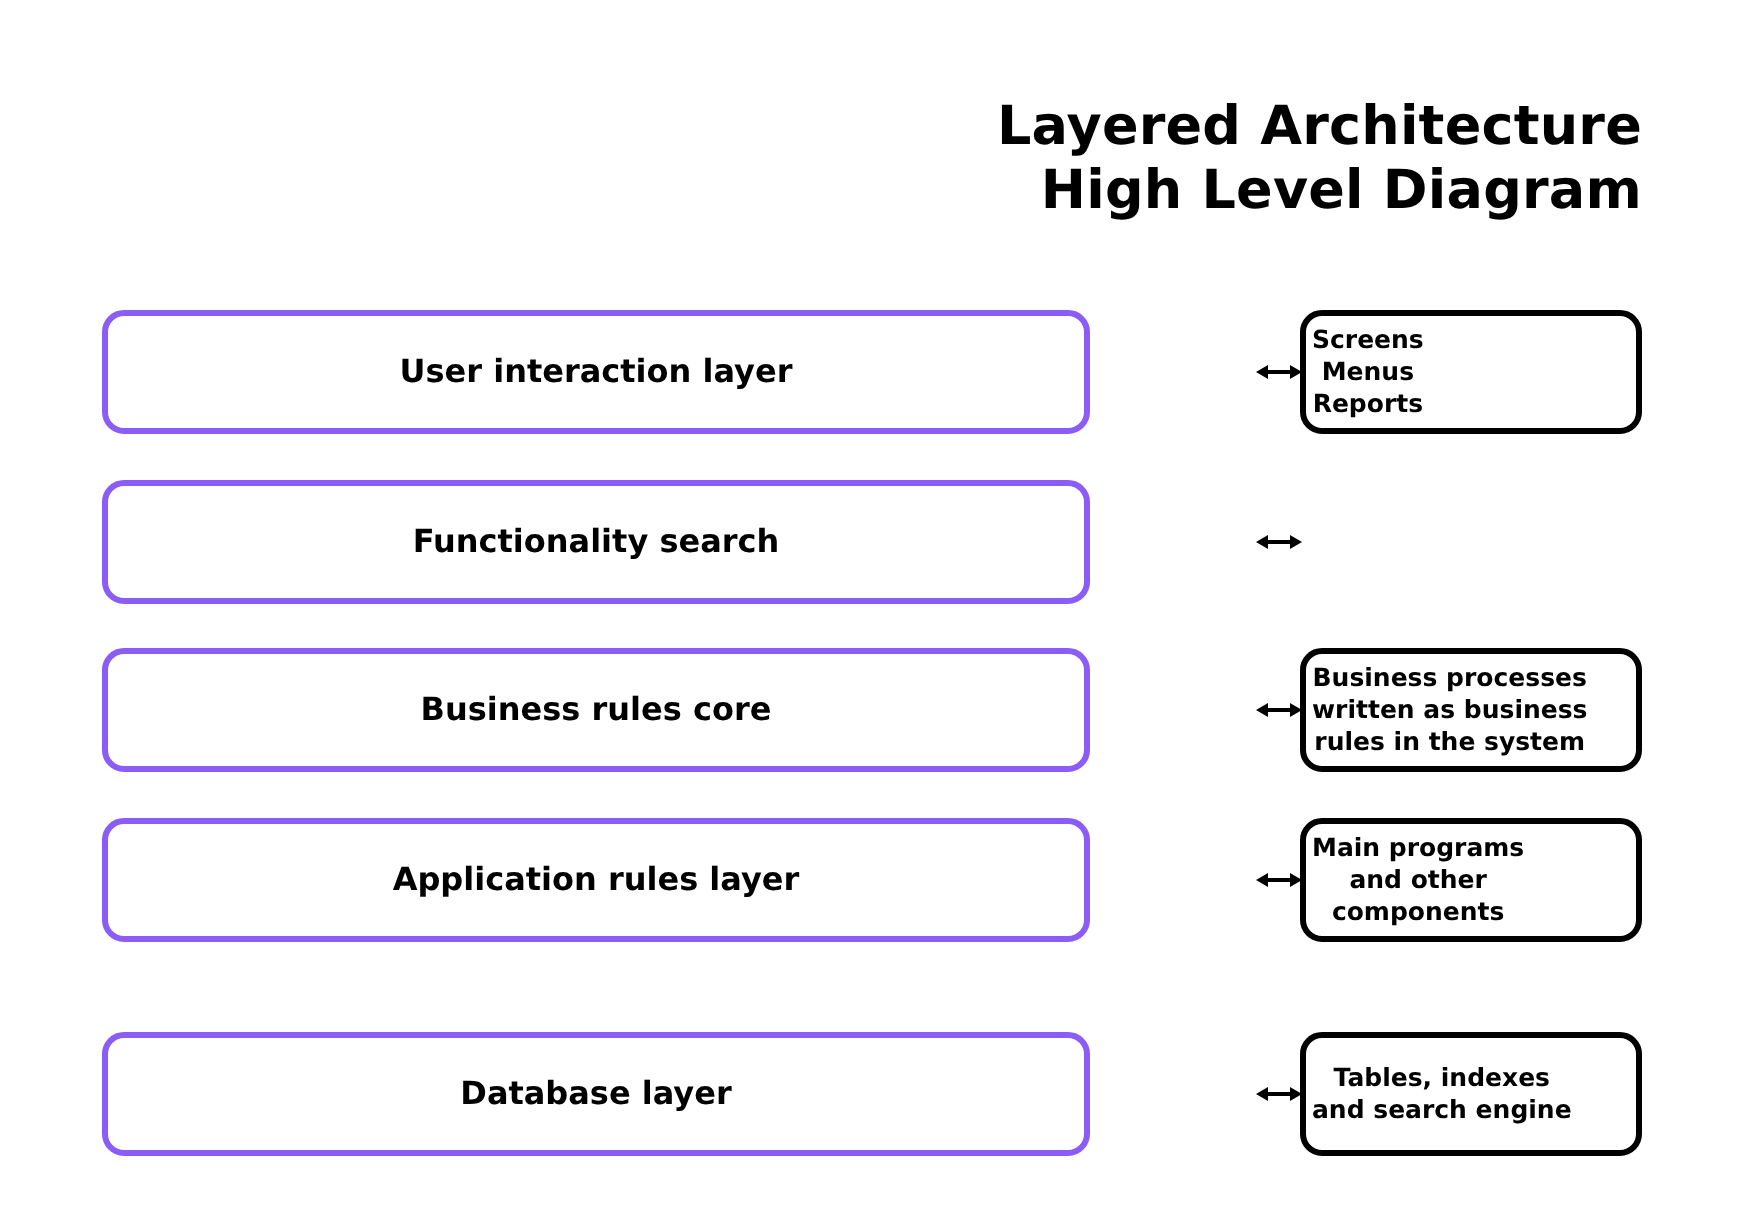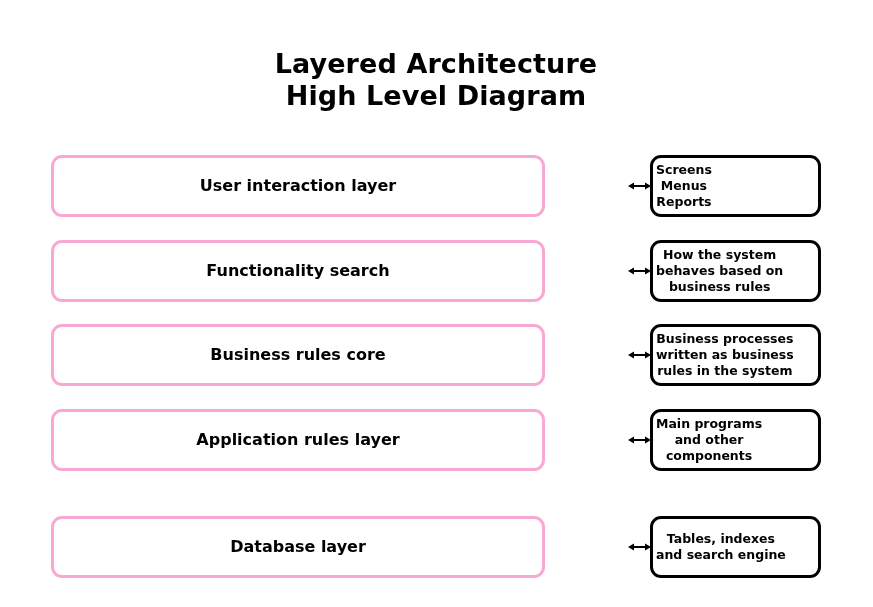--- a/index.html
+++ b/index.html
@@ -22,21 +22,21 @@
     position: absolute;
     inset: 0;
   }
 
   
   .title-block {
     position: absolute;
     left: 51px;
     top: 48px;
     width: 770px;
-    text-align: center;
+    text-align: right;
   }
   .title-line {
     font-size: 27px;
     font-weight: bold;
     line-height: 32px;
     letter-spacing: 0.1px;
     color: #000;
     white-space: nowrap;
   }
 
@@ -49,21 +49,21 @@
   }
 
   
   .layer-box {
     position: absolute;
     left: 51px;
     top: 0;
     width: 494px;
     height: 62px;
     box-sizing: border-box;
-    border: 3px solid #f9a8d4;
+    border: 3px solid #8b5cf6;
     border-radius: 11px;
     background: #ffffff;
     display: flex;
     align-items: center;
     justify-content: center;
   }
   .layer-label {
     font-size: 16px;
     font-weight: bold;
     line-height: 20px;
@@ -140,25 +140,20 @@
     <div class="layer-box">
       <span class="layer-label">Functionality search</span>
     </div>
     <div class="connector">
       <svg width="23" height="20" viewBox="0 0 23 20" aria-hidden="true">
         <line x1="4" y1="10" x2="19" y2="10" stroke="#000" stroke-width="2"></line>
         <polygon points="0,10 6,6.5 6,13.5" fill="#000"></polygon>
         <polygon points="23,10 17,6.5 17,13.5" fill="#000"></polygon>
       </svg>
     </div>
-    <div class="detail-box">
-      <span class="detail-text">How the system
-behaves based on
-business rules</span>
-    </div>
   </div>
 
   <div class="row" style="top:324px;">
     <div class="layer-box">
       <span class="layer-label">Business rules core</span>
     </div>
     <div class="connector">
       <svg width="23" height="20" viewBox="0 0 23 20" aria-hidden="true">
         <line x1="4" y1="10" x2="19" y2="10" stroke="#000" stroke-width="2"></line>
         <polygon points="0,10 6,6.5 6,13.5" fill="#000"></polygon>

